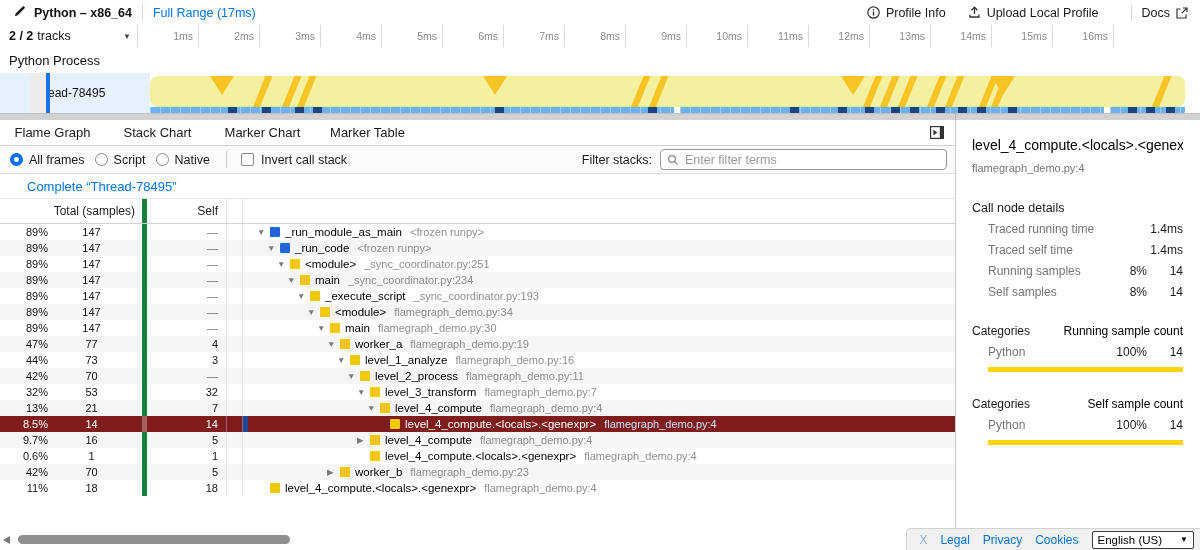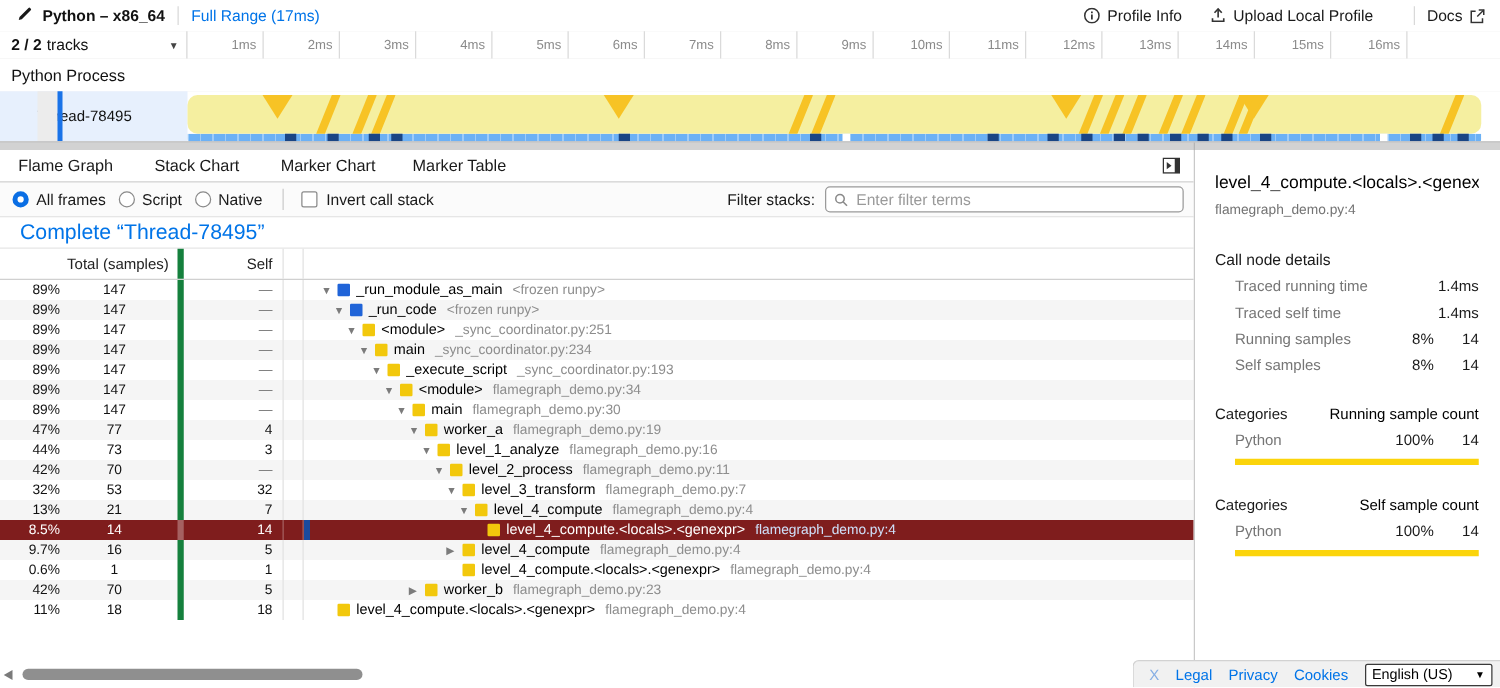--- a/index.html
+++ b/index.html
@@ -13,21 +13,21 @@
   .vdiv{width:1px;height:15px;background:#d9d9d9;margin:0 10px;}
   a.lnk,.lnk{color:#0074e8;text-decoration:none;font-size:12.5px;cursor:pointer;}
   #topbar .right{margin-left:auto;display:flex;align-items:center;}
   .hbtn{display:flex;align-items:center;gap:6px;font-size:12.5px;color:#1a1a1a;margin-right:22px;cursor:pointer;}
   .hbtn svg{display:block;}
   #docs-btn{margin-right:12px;}
   #pencil{margin-left:14px;}
 
   
   #ruler{left:0;top:25px;width:1200px;height:22px;border-bottom:1px solid #d8d8d8;display:flex;background:#fff;}
-  #tracks-ctl{width:150px;height:100%;display:flex;align-items:center;border-right:1px solid #d8d8d8;box-sizing:border-box;cursor:pointer;}
+  #tracks-ctl{width:138px;height:100%;display:flex;align-items:center;border-right:1px solid #d8d8d8;box-sizing:border-box;cursor:pointer;}
   #tracks-ctl .b{font-weight:bold;font-size:12.5px;margin-left:9px;}
   #tracks-ctl .w{font-size:12.5px;margin-left:4px;}
   #tracks-ctl .dd{margin-left:auto;margin-right:6px;font-size:8px;color:#444;}
   #ticks{flex:1;display:flex;height:100%;}
   .tick{width:61px;box-sizing:border-box;border-right:1px solid #dadada;color:#8a8a8a;font-size:10.5px;
         display:flex;align-items:center;justify-content:flex-end;padding-right:5px;}
   .tick.fill{flex:1;border-right:none;}
 
   
   #process-row{left:0;top:47px;width:1200px;height:26px;border-bottom:1px solid #e4e4e4;display:flex;align-items:center;background:#fff;}
@@ -68,21 +68,21 @@
   #filterrow .sep{width:1px;height:17px;background:#ccc;margin:0 14px 0 16px;}
   .checkbox{width:13px;height:13px;border:1px solid #8a8a8a;background:#fff;border-radius:2px;box-sizing:border-box;margin-right:7px;flex:none;cursor:pointer;}
   #filter-label{margin-left:auto;color:#1a1a1a;}
   #filter-box{display:flex;align-items:center;width:287px;height:21px;border:1px solid #9a9a9a;border-radius:4px;background:#fff;margin:0 8px;box-sizing:border-box;}
   #filter-box svg{margin:0 4px 0 6px;flex:none;}
   #filter-input{border:none;outline:none;flex:1;font-size:12.5px;font-family:inherit;color:#222;background:transparent;min-width:0;}
   #filter-input::placeholder{color:#9a9a9a;}
 
   
   #crumbrow{height:24px;display:flex;align-items:center;background:#fff;}
-  #crumb{margin-left:16px;font-size:17px;}
+  #crumb{margin-left:27px;font-size:13px;}
 
   
   #thead{height:24px;display:flex;border-bottom:1px solid #d0d0d0;border-top:1px solid #e6e6e6;align-items:center;font-size:12px;color:#222;background:#fff;}
   .c-total{width:147px;box-sizing:border-box;border-right:5px solid #15803d;display:flex;align-items:center;height:100%;}
   .c-self{width:80px;box-sizing:border-box;border-right:1px solid #e2e2e2;text-align:right;padding-right:8px;height:100%;display:flex;align-items:center;justify-content:flex-end;}
   .c-strip{width:16px;box-sizing:border-box;border-right:1px solid #e2e2e2;height:100%;}
   .c-tree{flex:1;display:flex;align-items:center;height:100%;overflow:hidden;white-space:nowrap;}
   #thead .c-total{justify-content:flex-end;padding-right:7px;}
   .trow{height:16px;display:flex;align-items:center;font-size:11px;cursor:pointer;}
   .trow.alt{background:#f5f5f5;}

